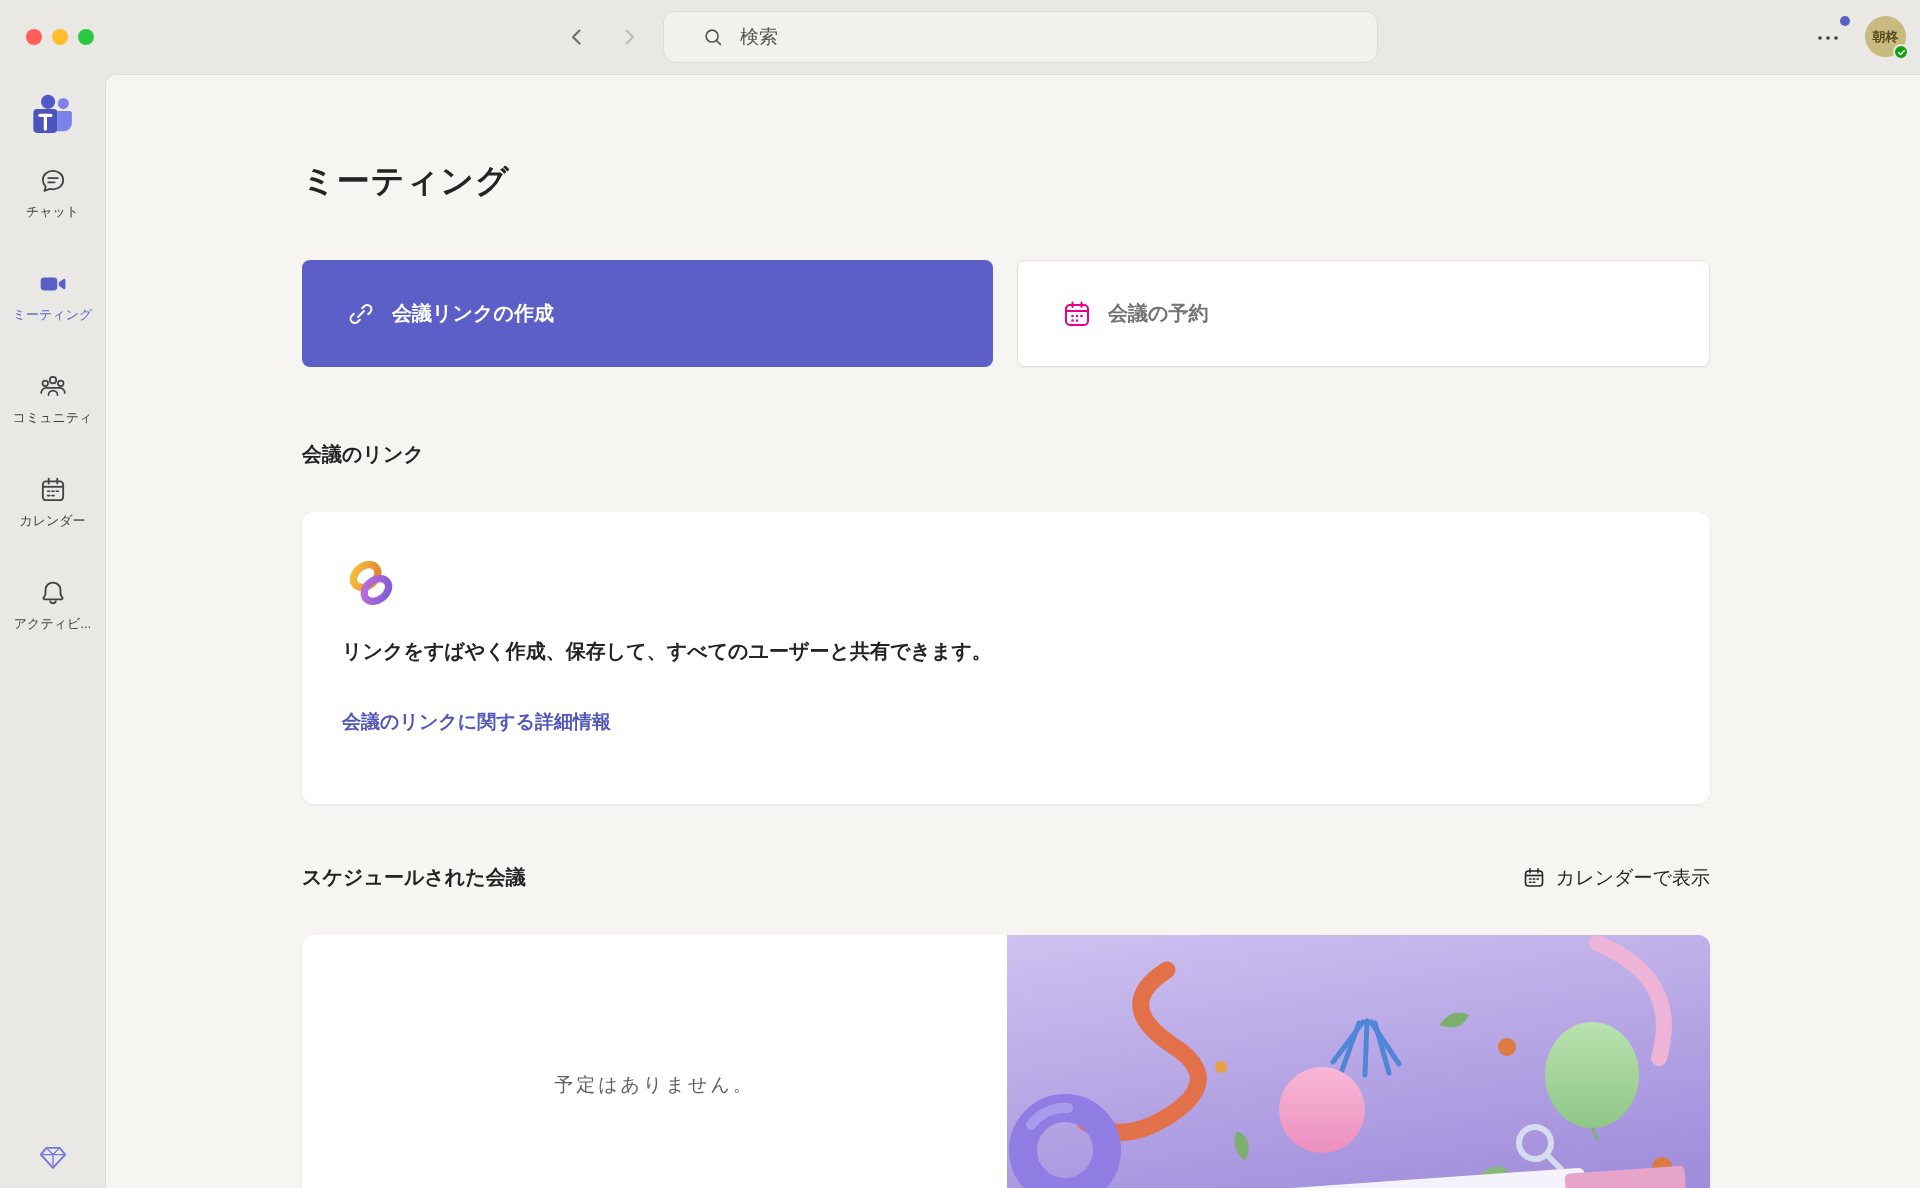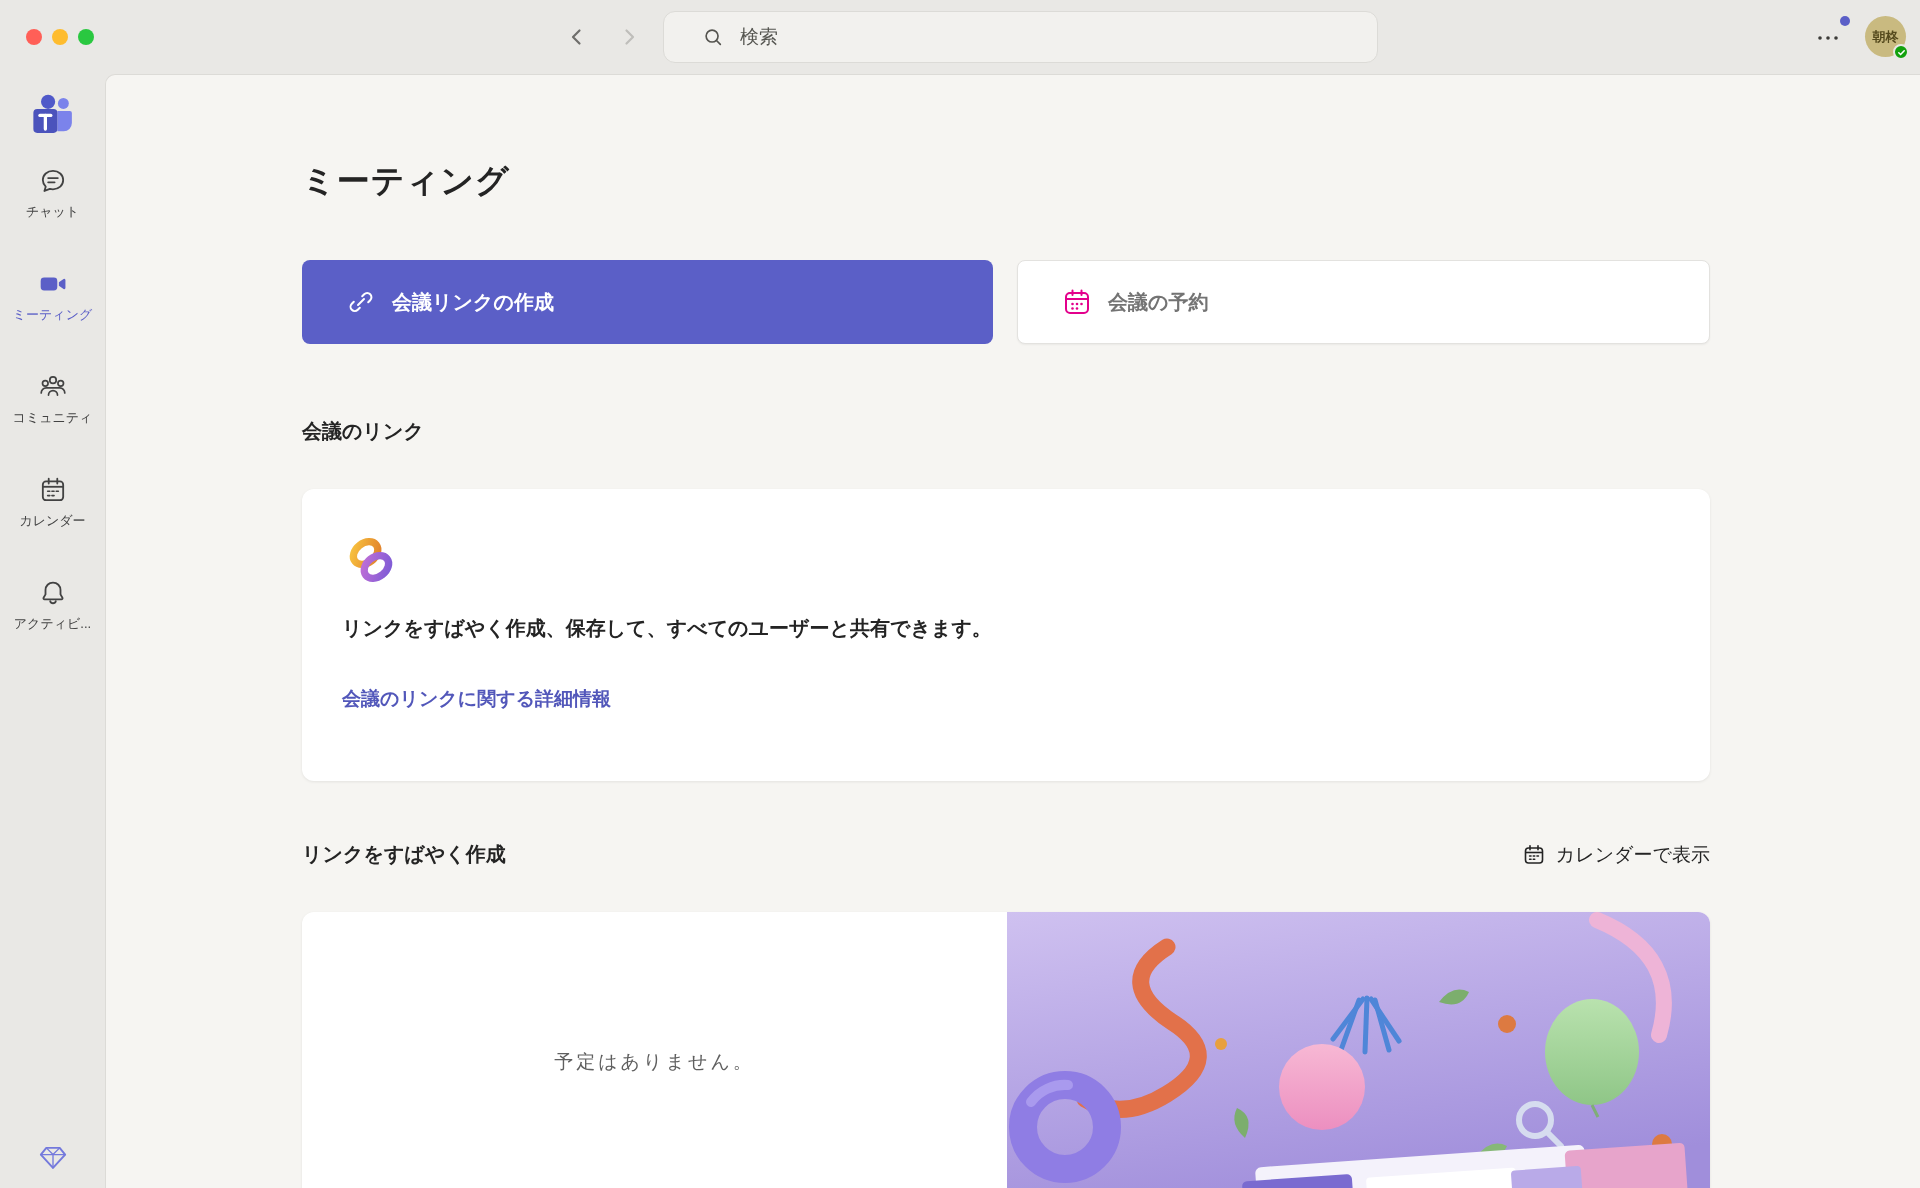--- a/index.html
+++ b/index.html
@@ -66,21 +66,21 @@
     background:#f6f5f2; border-top-left-radius:10px;
     border-top:1px solid #dcdbd7; border-left:1px solid #dcdbd7;
     overflow:hidden;
   }
   .content { position:absolute; left:196px; top:0; width:1408px; }
 
   .page-title { margin-top:84px; font-size:33px; font-weight:700; letter-spacing:1px; }
 
   .actions { display:flex; gap:24px; margin-top:56px; }
   .action-btn {
-    flex:1; height:84px; border-radius:8px;
+    flex:1; height:107px; border-radius:8px;
     display:flex; align-items:center; padding-left:44px; gap:16px;
     font-size:20px; font-weight:600;
   }
   .action-btn .btn-icon { width:30px; height:30px; flex:none; }
   .action-btn.primary { background:#5b5fc7; color:#fff; }
   .action-btn.secondary { background:#fff; border:1px solid #e3e2df; box-shadow:0 1px 2px rgba(0,0,0,.05); color:#737373; }
 
   .section-h { margin-top:74px; font-size:20px; font-weight:700; }
 
   .card { background:#fff; border-radius:12px; box-shadow:0 1px 3px rgba(0,0,0,.08); }
@@ -261,21 +261,21 @@
             <ellipse cx="28" cy="19.5" rx="13" ry="9.5" fill="none" stroke="url(#ring1)" stroke-width="7"></ellipse>
             <ellipse cx="28" cy="36.5" rx="13" ry="9.5" fill="none" stroke="url(#ring2)" stroke-width="7"></ellipse>
             <path d="M17.5 27.5a13 9.5 0 0010.5 1.5" fill="none" stroke="url(#ring1)" stroke-width="7" opacity="0"></path>
           </g>
         </svg>
         <p class="desc">リンクをすばやく作成、保存して、すべてのユーザーと共有できます。</p>
         <a class="details-link">会議のリンクに関する詳細情報</a>
       </section>
 
       <div class="sched-row">
-        <h2 class="section-h" style="margin-top:0">リンクをすばやく作成</h2>
+        <h2 class="section-h" style="margin-top:0">スケジュールされた会議</h2>
         <button class="cal-view">
           <svg viewBox="0 0 24 24" fill="none" stroke="#242424" stroke-width="1.6">
             <rect x="3.5" y="5" width="17" height="15" rx="3"></rect>
             <path d="M3.5 9.5h17"></path>
             <path d="M8 2.8v4M16 2.8v4" stroke-linecap="round"></path>
             <path d="M7.5 13h1.6M11.2 13h1.6M14.9 13h1.6M7.5 16.3h1.6M11.2 16.3h1.6" stroke-linecap="round" stroke-width="1.4"></path>
           </svg>
           <span>カレンダーで表示</span>
         </button>
       </div>

